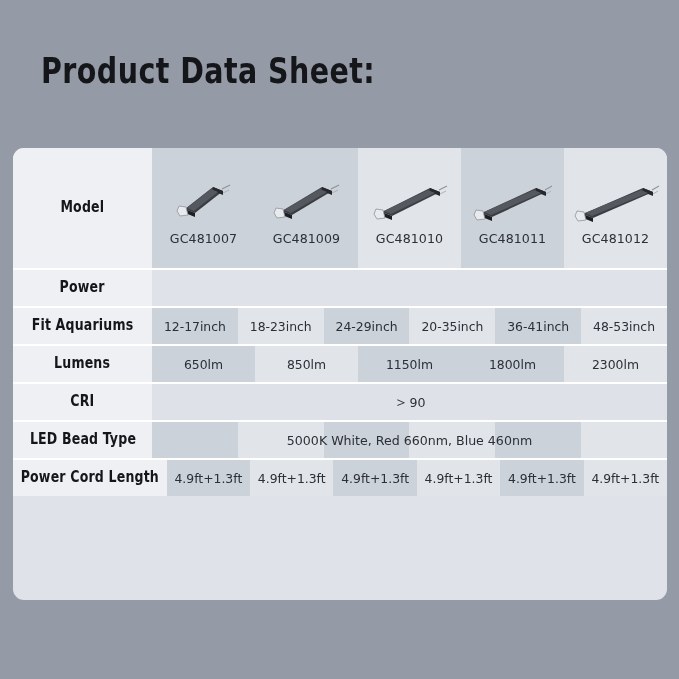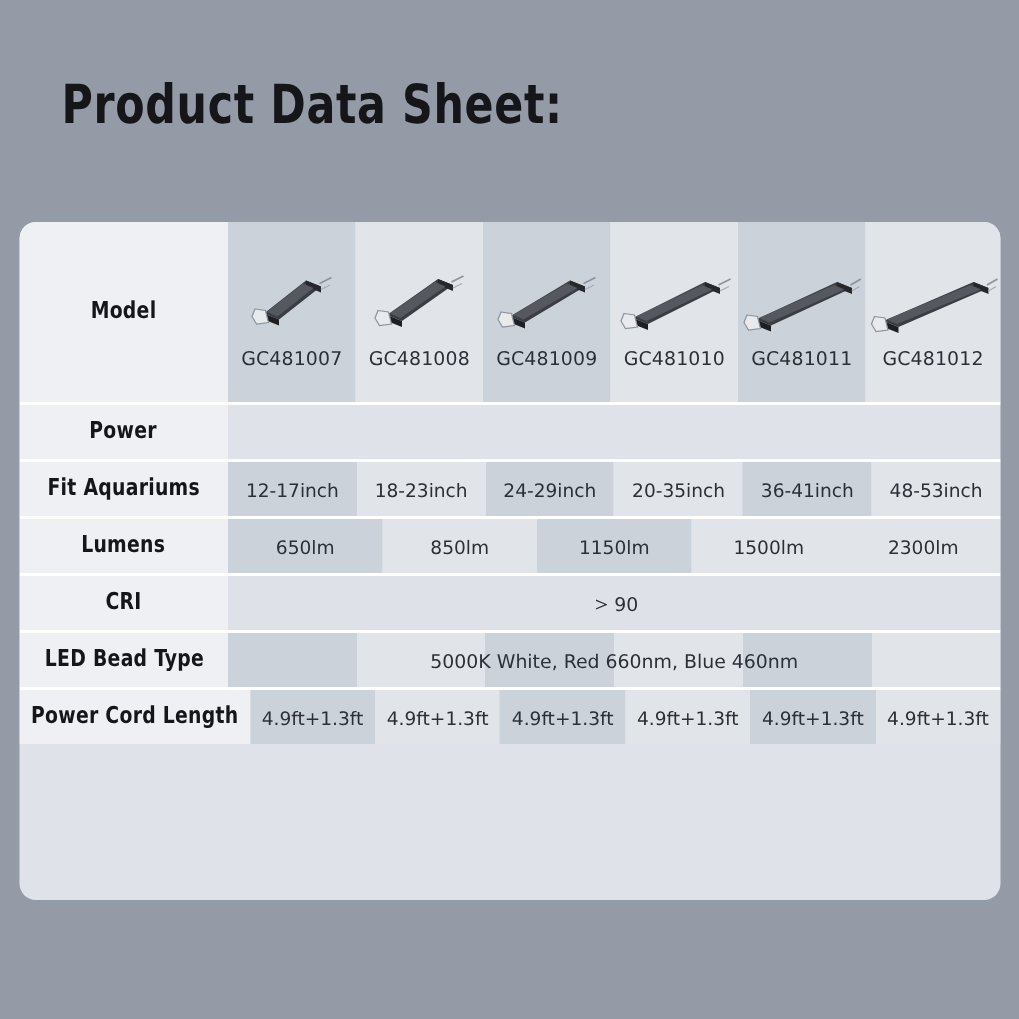--- a/index.html
+++ b/index.html
@@ -144,34 +144,20 @@
             <polygon points="40,11 50,15 50,19 40,15" fill="#26282c"></polygon>
             <polygon points="14,32 38,13 45,16 21,35" fill="#55585e"></polygon>
             <polygon points="6,30 13,31 15,39 7,40 4,35" fill="#e8eaee" stroke="#8d939d" stroke-width="0.8"></polygon>
             <path d="M49,13 L57,9" stroke="#8d939d" stroke-width="1.1" fill="none"></path>
             <path d="M50,17 L56,14" stroke="#a7adb6" stroke-width="0.9" fill="none"></path>
           </svg>
         </div>
         <div class="model-code">GC481007</div>
       </div>
 
-      <div class="cell">
-        <div class="model-art">
-          <svg width="68" height="46" viewBox="0 0 68 46">
-            <polygon points="12,34 46,10 56,14 22,38" fill="#3a3d42"></polygon>
-            <polygon points="12,34 22,38 22,42 12,38" fill="#1d1f23"></polygon>
-            <polygon points="46,10 56,14 56,18 46,14" fill="#26282c"></polygon>
-            <polygon points="14,33 44,12 51,15 21,36" fill="#55585e"></polygon>
-            <polygon points="6,31 13,32 15,40 7,41 4,36" fill="#e8eaee" stroke="#8d939d" stroke-width="0.8"></polygon>
-            <path d="M55,12 L63,8" stroke="#8d939d" stroke-width="1.1" fill="none"></path>
-            <path d="M56,16 L62,13" stroke="#a7adb6" stroke-width="0.9" fill="none"></path>
-          </svg>
-        </div>
-        <div class="model-code">GC481008</div>
-      </div>
 
       <div class="cell alt">
         <div class="model-art">
           <svg width="74" height="46" viewBox="0 0 74 46">
             <polygon points="12,35 52,11 62,15 22,39" fill="#3a3d42"></polygon>
             <polygon points="12,35 22,39 22,43 12,39" fill="#1d1f23"></polygon>
             <polygon points="52,11 62,15 62,19 52,15" fill="#26282c"></polygon>
             <polygon points="14,34 50,13 57,16 21,37" fill="#55585e"></polygon>
             <polygon points="6,32 13,33 15,41 7,42 4,37" fill="#e8eaee" stroke="#8d939d" stroke-width="0.8"></polygon>
             <path d="M61,13 L69,9" stroke="#8d939d" stroke-width="1.1" fill="none"></path>
@@ -251,21 +237,21 @@
 
 
   <div class="row data-row">
     <div class="label-cell">
       <span>Lumens</span>
     </div>
     <div class="cells">
       <div class="cell alt">650lm</div>
       <div class="cell">850lm</div>
       <div class="cell alt">1150lm</div>
-      <div class="cell">1500lm</div>
+      <div class="cell alt">1800lm</div>
       <div class="cell">2300lm</div>
     </div>
   </div>
 
   <div class="row data-row">
     <div class="label-cell">
       <span>CRI</span>
     </div>
     <div class="span-cell">
       <span class="gt">＞</span>

